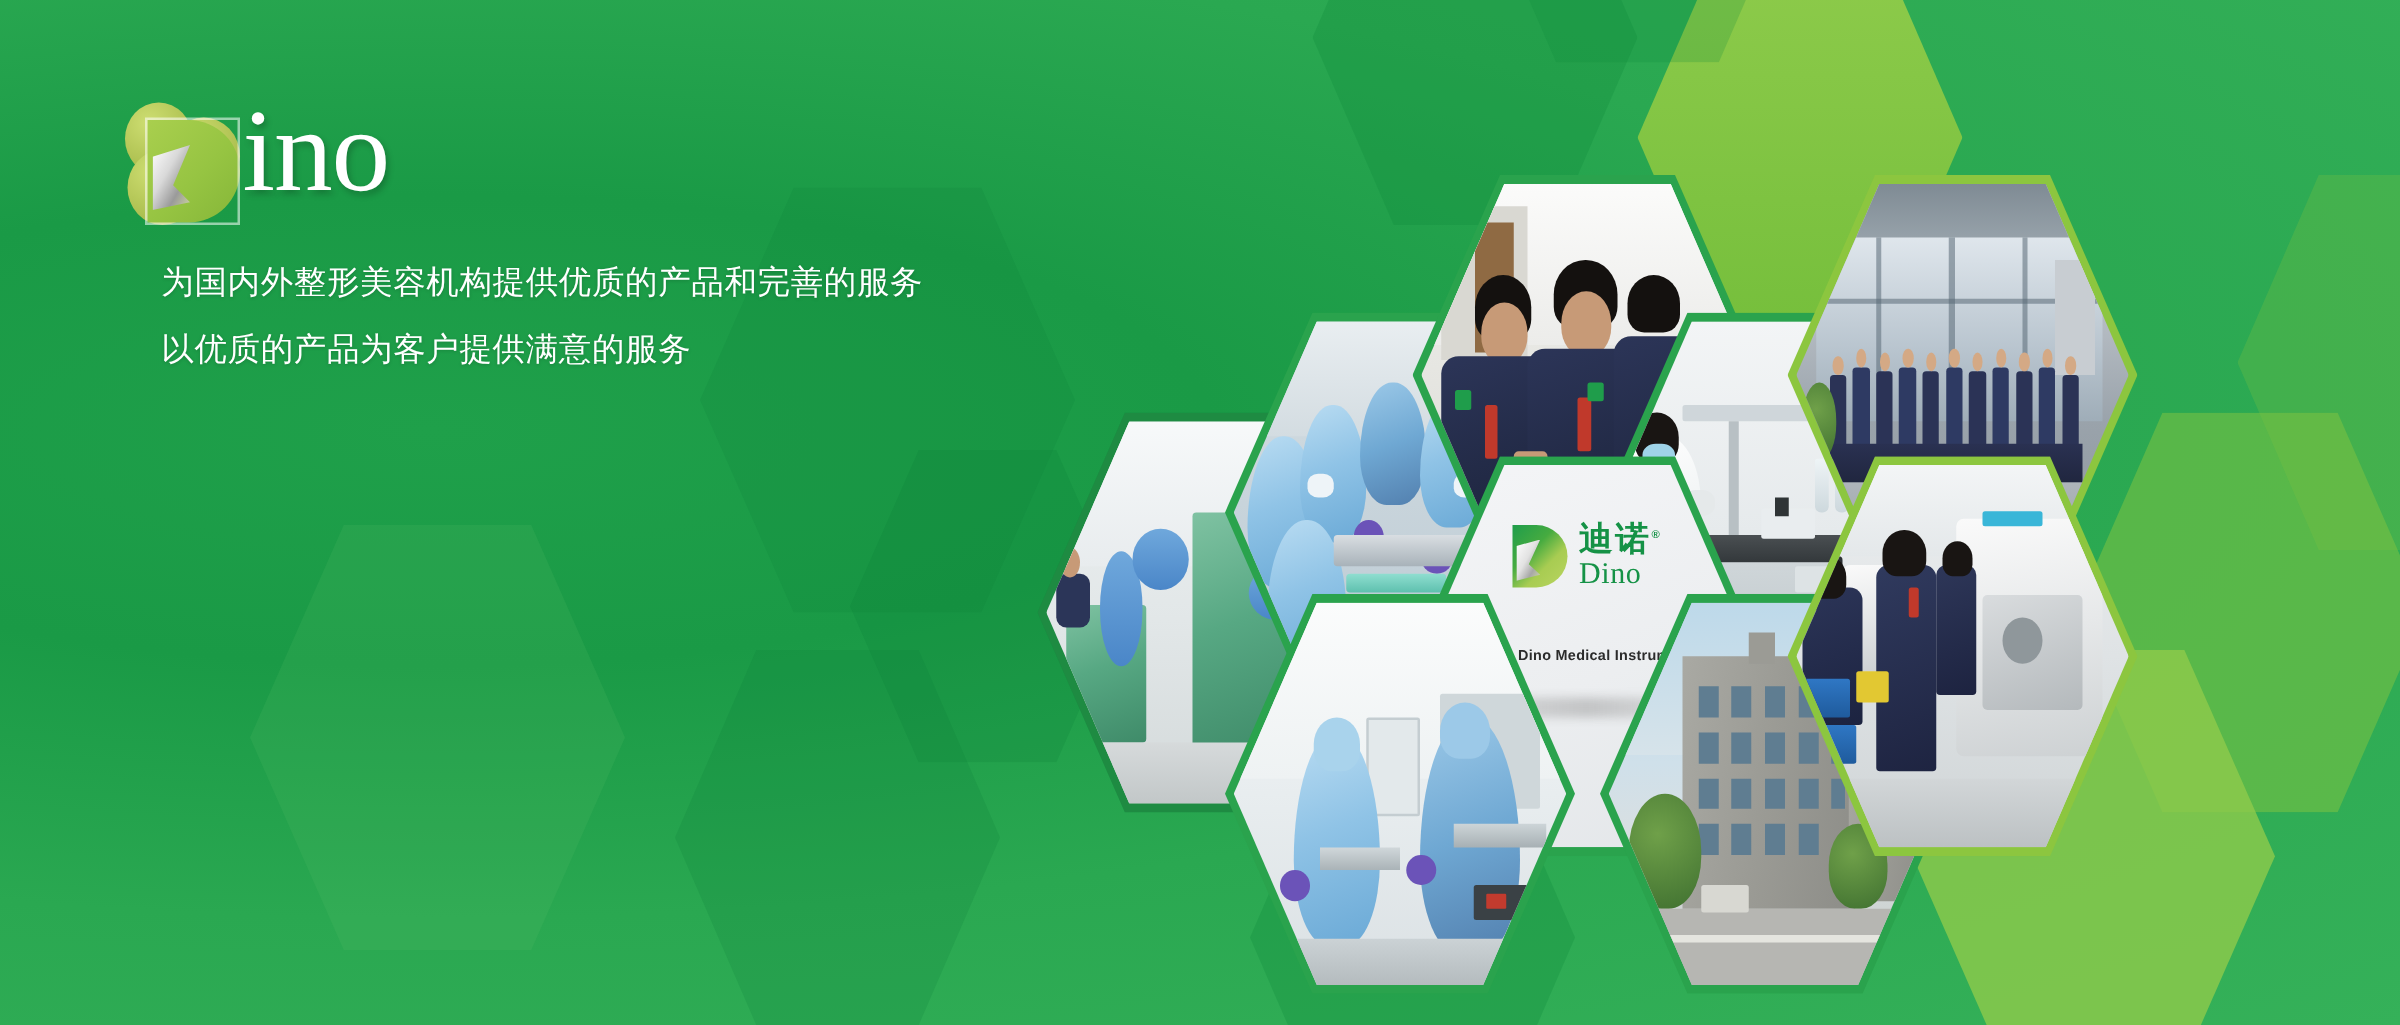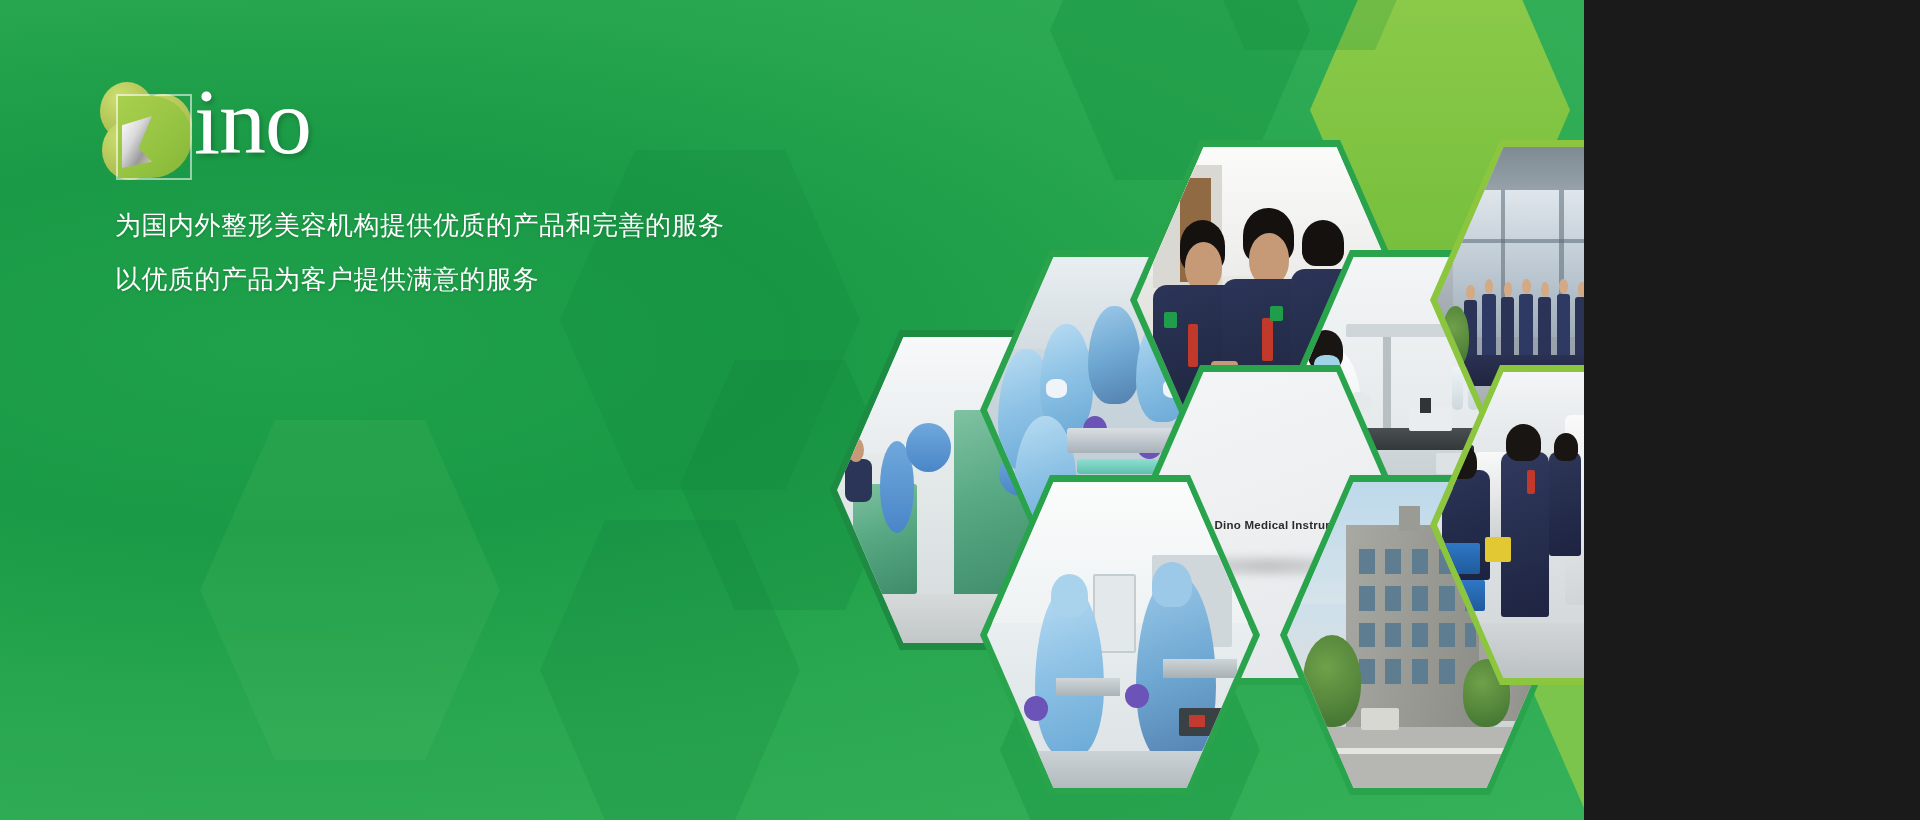--- a/index.html
+++ b/index.html
@@ -2,21 +2,21 @@
 <html><head>
 <meta charset="utf-8">
 <style>
   html, body {
     margin: 0;
     padding: 0;
     background: #1a1a1a;
   }
   #stage {
     position: relative;
-    width: 1584px;
+    width: 1920px;
     height: 820px;
     overflow: hidden;
     font-family: "Liberation Sans", sans-serif;
     background: radial-gradient(ellipse at 18% 42%, #1fa04a 0%, #1a9a46 28%, #2aa851 58%, #35b159 100%);
   }
 
   
   .bg-hexes { position:absolute; inset:0; overflow:hidden; }
   .hx {
     position: absolute;
@@ -74,21 +74,21 @@
     position: absolute;
     left: 98px; top: 2px;
     font-size: 94px;
     line-height: 1;
     color: #ffffff;
     font-family: "Liberation Serif", serif;
     letter-spacing: -1px;
     text-shadow: 2px 3px 5px rgba(0,0,0,.22);
   }
 
-  #tagline { position: absolute; left: 115px; top: 212px; width: 760px; }
+  #tagline { position: absolute; left: 129px; top: 212px; width: 760px; }
   .tag-line {
     color: #ffffff;
     font-size: 26px;
     line-height: 1.05;
     margin-bottom: 27px;
     letter-spacing: .5px;
     text-shadow: 0 1px 3px rgba(0,0,0,.18);
     font-weight: 500;
   }
 
@@ -353,20 +353,32 @@
         <div class="s-layer" style="left:10%;top:68%;width:76%;height:10%;background:linear-gradient(180deg,#2a3152,#20263f);"></div>
         <div class="s-layer" style="left:0;top:78%;width:100%;height:22%;background:linear-gradient(180deg,#aeb5ba,#9aa1a6);"></div>
         <div class="s-layer tree" style="left:2%;top:52%;width:10%;height:20%;"></div>
       </div>
     </div>
   </div>
 
   <div class="cell" id="center-hex" style="left:1130px; top:365px; width:280px; height:320px; background:#2aa34d;">
     <div class="inner">
       <div class="ph"></div>
+      <div id="center-brand">
+        <div class="cmark">
+          <div class="cmark-d">
+            <div class="body"></div>
+            <div class="peel"></div>
+          </div>
+          <div class="cmark-txt">
+            <div class="cmark-cn"><span>迪诺</span><sup class="cmark-reg">®</sup></div>
+            <div class="cmark-en">Dino</div>
+          </div>
+        </div>
+      </div>
       <div id="center-caption">Hangzhou Dino Medical Instruments Co..</div>
       <div id="center-blur"></div>
     </div>
   </div>
 
   <div class="cell" style="left:980px; top:475px; width:280px; height:320px; background:#2aa34d;">
     <div class="inner">
       <div class="ph scene" style="background:linear-gradient(180deg,#f6f8f9 0%,#e8edef 50%,#dbe1e4 100%);">
         <div class="s-layer" style="left:0;top:0;width:100%;height:46%;background:linear-gradient(180deg,#fbfcfc,#eef2f3);"></div>
         <div class="s-layer" style="left:40%;top:30%;width:16%;height:26%;background:#e3e9eb;border:2px solid #c4cdd1;box-sizing:border-box;border-radius:2px;"></div>

